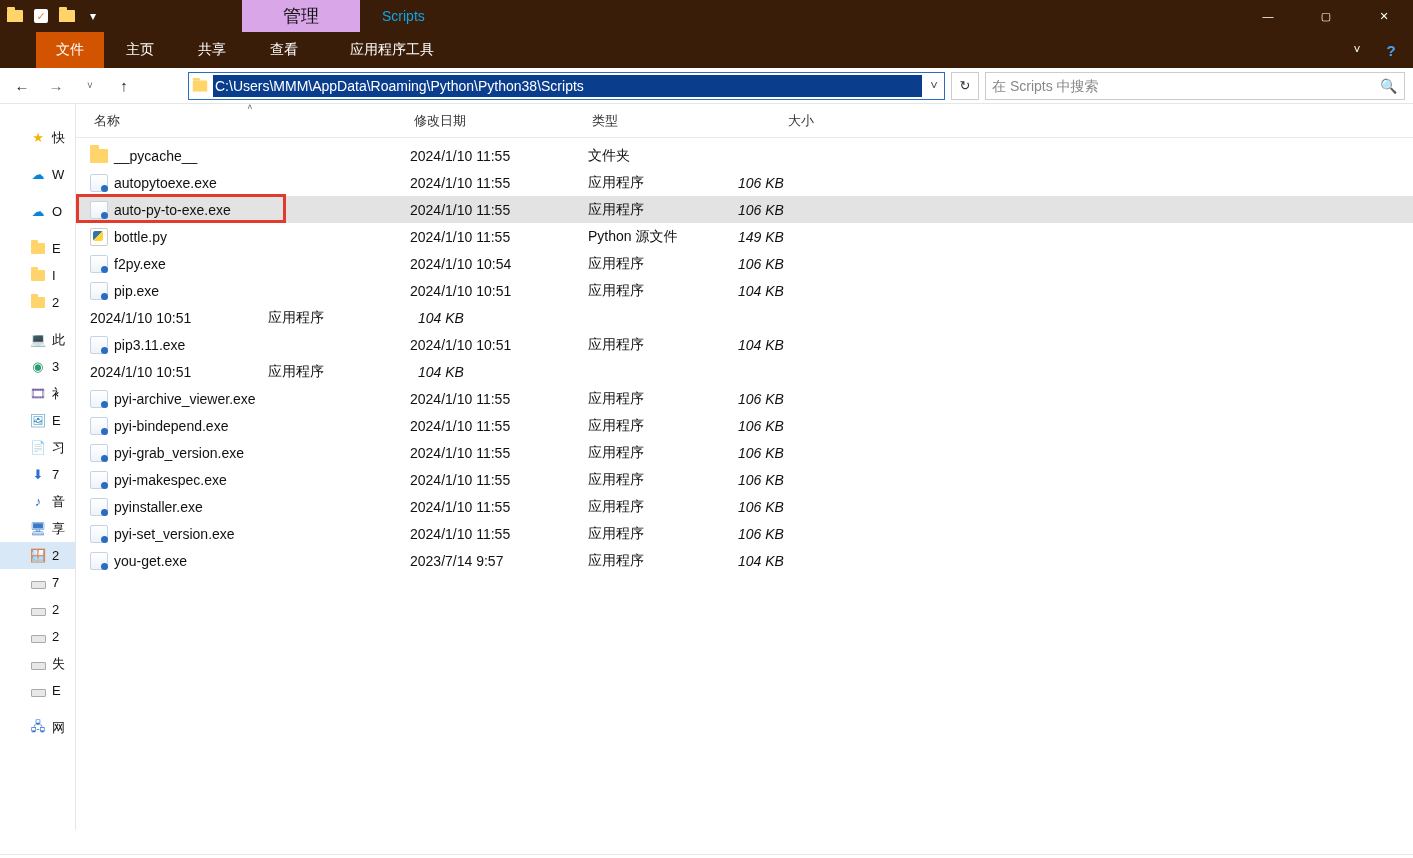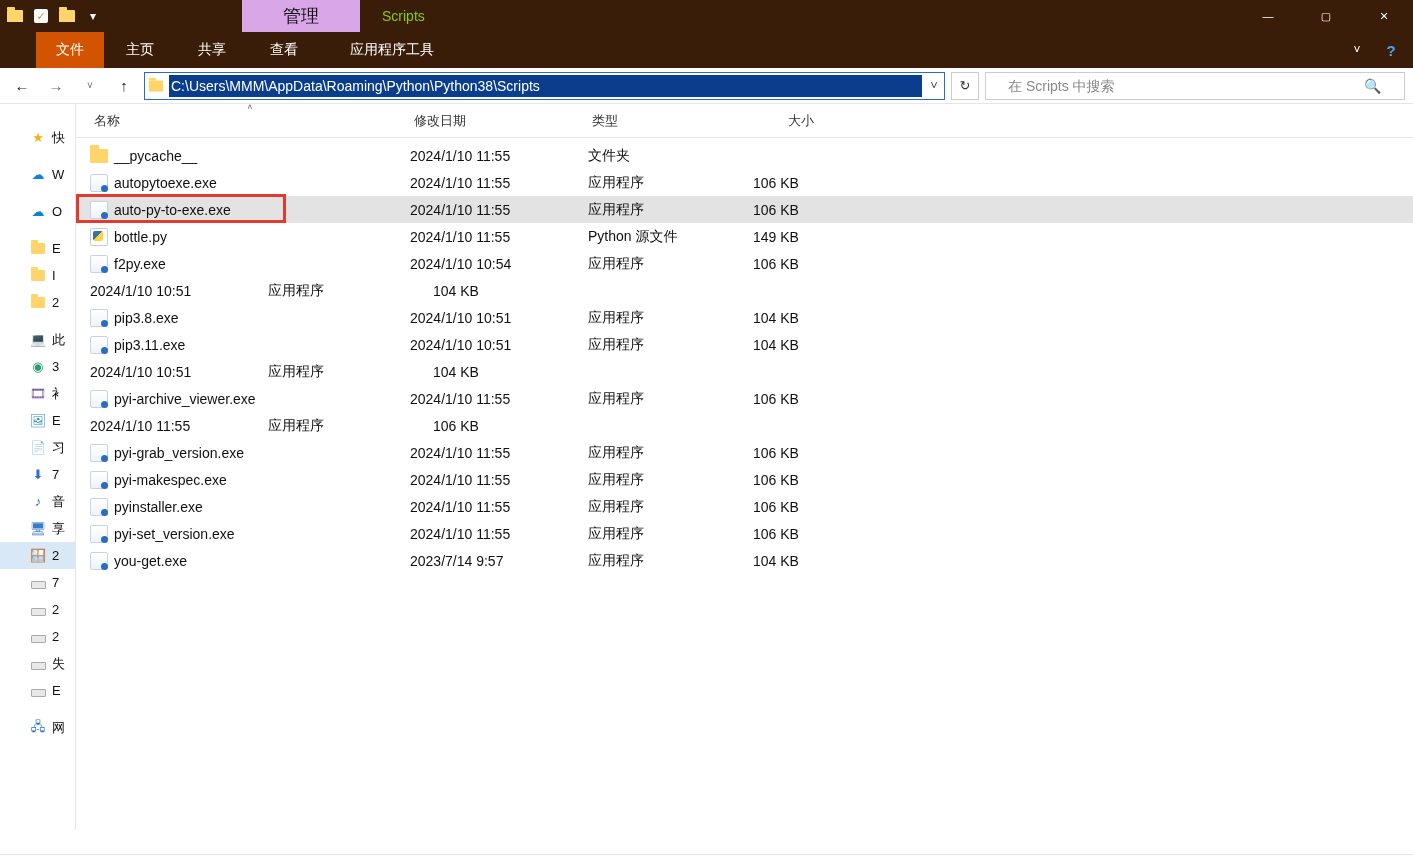--- a/index.html
+++ b/index.html
@@ -6,44 +6,44 @@
   html, body { width: 1413px; height: 858px; font-family: "Segoe UI", "Microsoft YaHei", sans-serif; font-size: 13px; color: #111; overflow: hidden; background: #fff; }
 
   
   .titlebar { height: 32px; background: #3a1d08; color: #fff; display: flex; align-items: stretch; }
   .titlebar .qat { display: flex; align-items: center; padding: 0 6px; gap: 8px; }
   .qat-item { width: 18px; height: 18px; display: inline-flex; align-items: center; justify-content: center; font-size: 12px; }
   .folder-mini { width: 16px; height: 12px; background: #ffd56b; border-radius: 1px 1px 0 0; position: relative; }
   .folder-mini::before { content:""; position:absolute; top:-3px; left:0; width:8px; height:3px; background:#ffd56b; border-radius:1px 1px 0 0; }
   .check-box { width: 14px; height: 14px; background: #fff; border-radius: 2px; color: #d84; font-size: 11px; display:flex; align-items:center; justify-content:center; }
   .titlebar .ctxtab { background: #d9a6e8; color: #111; display: flex; align-items: center; justify-content: center; width: 118px; margin-left: 134px; font-size: 18px; }
-  .titlebar .wintitle { display: flex; align-items: center; padding-left: 22px; font-size: 14px; color:#84cc16; }
+  .titlebar .wintitle { display: flex; align-items: center; padding-left: 22px; font-size: 14px; color:#0ea5e9; }
   .titlebar .winbtns { margin-left: auto; display: flex; }
   .winbtn { width: 58px; height: 32px; display: flex; align-items: center; justify-content: center; color: #fff; font-family: "Segoe MDL2 Assets", sans-serif; font-size: 11px; }
 
   
   .ribbontabs { height: 36px; background: #3a1d08; display: flex; align-items: stretch; color: #fff; font-size: 14px; position: relative; padding-left: 36px; }
   .ribtab { padding: 0 22px; display: flex; align-items: center; }
   .ribtab.file { background: #d35400; color:#fff; padding: 0 20px; }
   .ribtab.app  { margin-left: 8px; }
   
   .ribbon-arrow { position:absolute; right:10px; top:0; height:36px; display:flex; align-items:center; gap:10px; color:#fff; font-size:12px; }
   .rib-arrow-btn, .rib-help { width:24px; height:24px; display:flex; align-items:center; justify-content:center; border:1px solid rgba(255,255,255,.0); }
   .rib-help { color:#4aa3ff; font-weight:bold; font-size:15px; }
 
   
   .navbar { height: 36px; display: flex; align-items: center; padding: 4px 8px; gap: 6px; border-bottom: 1px solid #e6e6e6; }
   .nav-btn { width: 28px; height: 28px; display: flex; align-items: center; justify-content: center; color: #666; font-size: 15px; }
   .nav-btn.enabled { color: #222; }
-  .addr-wrap { flex: 1; display:flex; align-items:center; border: 1px solid #2a6cc2; height: 28px; background:#fff; }
+  .addr-wrap { flex: 1; display:flex; align-items:center; border: 1px solid #2a6cc2; height: 28px; background:#fff;margin-left:44px; }
   .addr-icon { width: 22px; display:flex; align-items:center; justify-content:center; }
   .addr-input { flex:1; border:0; outline:0; font-size:14px; padding: 0 2px; color:#fff; background:#0a3e8c; height:22px; margin:2px; }
   .addr-drop { width: 20px; display:flex; align-items:center; justify-content:center; color:#555; }
   .refresh-btn { width: 28px; height: 28px; border:1px solid #ccc; display:flex; align-items:center; justify-content:center; color:#333; }
-  .search-wrap { width: 420px; height: 28px; border: 1px solid #ccc; display:flex; align-items:center; padding:0 22px; color:#777; }
+  .search-wrap { width: 420px; height: 28px; border: 1px solid #ccc; display:flex; align-items:center; padding:0 6px; color:#777; }
   .search-input { border:0; outline:0; flex:1; font-size:14px; background:transparent; color:#333; }
   .search-input::placeholder { color:#888; }
   .search-icon { color:#555; font-size:14px; }
 
   
   .body { display:flex; height: calc(858px - 32px - 36px - 36px - 28px); }
   .sidebar { width: 76px; border-right: 1px solid #e6e6e6; padding-top: 10px; overflow:hidden; }
   .side-item { height: 27px; display:flex; align-items:center; gap:6px; padding-left: 30px; font-size:13px; color:#111; white-space:nowrap; }
   .side-item.sel { background:#d9e8f7; }
   .side-icon { width:16px; height:16px; display:inline-flex; align-items:center; justify-content:center; font-size:13px; }
@@ -64,21 +64,21 @@
   .col.type { width: 150px; }
   .col.size { width: 84px; justify-content:flex-end; padding-right: 8px; text-align:right; }
   .sort-ind { position:absolute; left:50%; top:-2px; transform:translateX(-50%); font-size:9px; color:#666; }
   .rows { flex:1; overflow:auto; padding-top: 4px; }
   .row { display:flex; height:27px; align-items:center; padding-left: 14px; font-size:14px; color:#111; }
   .row.sel { background:#e3e3e3; }
   .cell { display:flex; align-items:center; }
   .cell.name { width: 320px; gap:6px; }
   .cell.date { width: 178px; text-align: right; }
   .cell.type { width: 150px; }
-  .cell.size { width: 84px; justify-content:center; padding-right:8px; }
+  .cell.size { width: 84px; justify-content:flex-start; padding-right:8px;font-style:italic; }
   .file-ico { width:18px; height:18px; display:inline-flex; align-items:center; justify-content:center; font-size:14px; position:relative; }
   .exe-ico { background: linear-gradient(#fff,#eef3fa); border:1px solid #c6d3e6; border-radius:2px; }
   .exe-ico::after { content:""; position:absolute; right:-1px; bottom:-1px; width:7px; height:7px; background:#2a6cc2; border-radius:50%; }
   .py-ico { background:#fff; border:1px solid #ccc; border-radius:2px; }
   .py-ico::after { content:""; position:absolute; left:2px; top:2px; width:10px; height:10px; background:linear-gradient(135deg,#3572A5 50%,#FFD43B 50%); border-radius:2px; }
   .folder-row-ico { width:18px; height:14px; background:#ffd56b; border-radius:1px; position:relative; }
   .folder-row-ico::before { content:""; position:absolute; top:-4px; left:0; width:9px; height:4px; background:#ffd56b; border-radius:1px 1px 0 0; }
 
   .red-box { position:absolute; border:3px solid #e23b2e; pointer-events:none; }
 
@@ -339,35 +339,35 @@
             <span>2024/1/10 10:54</span>
           </div>
           <div class="cell type">
             <span>应用程序</span>
           </div>
           <div class="cell size">
             <span>106 KB</span>
           </div>
         </div>
         <div class="row">
+          <div class="cell name">
+            <span class="file-ico exe-ico"></span>
+            <span>pip.exe</span>
+          </div>
           <div class="cell date">
             <span>2024/1/10 10:51</span>
           </div>
           <div class="cell type">
             <span>应用程序</span>
           </div>
           <div class="cell size">
             <span>104 KB</span>
           </div>
         </div>
         <div class="row">
-          <div class="cell name">
-            <span class="file-ico exe-ico"></span>
-            <span>pip3.8.exe</span>
-          </div>
           <div class="cell date">
             <span>2024/1/10 10:51</span>
           </div>
           <div class="cell type">
             <span>应用程序</span>
           </div>
           <div class="cell size">
             <span>104 KB</span>
           </div>
         </div>
@@ -406,20 +406,24 @@
             <span>2024/1/10 11:55</span>
           </div>
           <div class="cell type">
             <span>应用程序</span>
           </div>
           <div class="cell size">
             <span>106 KB</span>
           </div>
         </div>
         <div class="row">
+          <div class="cell name">
+            <span class="file-ico exe-ico"></span>
+            <span>pyi-bindepend.exe</span>
+          </div>
           <div class="cell date">
             <span>2024/1/10 11:55</span>
           </div>
           <div class="cell type">
             <span>应用程序</span>
           </div>
           <div class="cell size">
             <span>106 KB</span>
           </div>
         </div>

